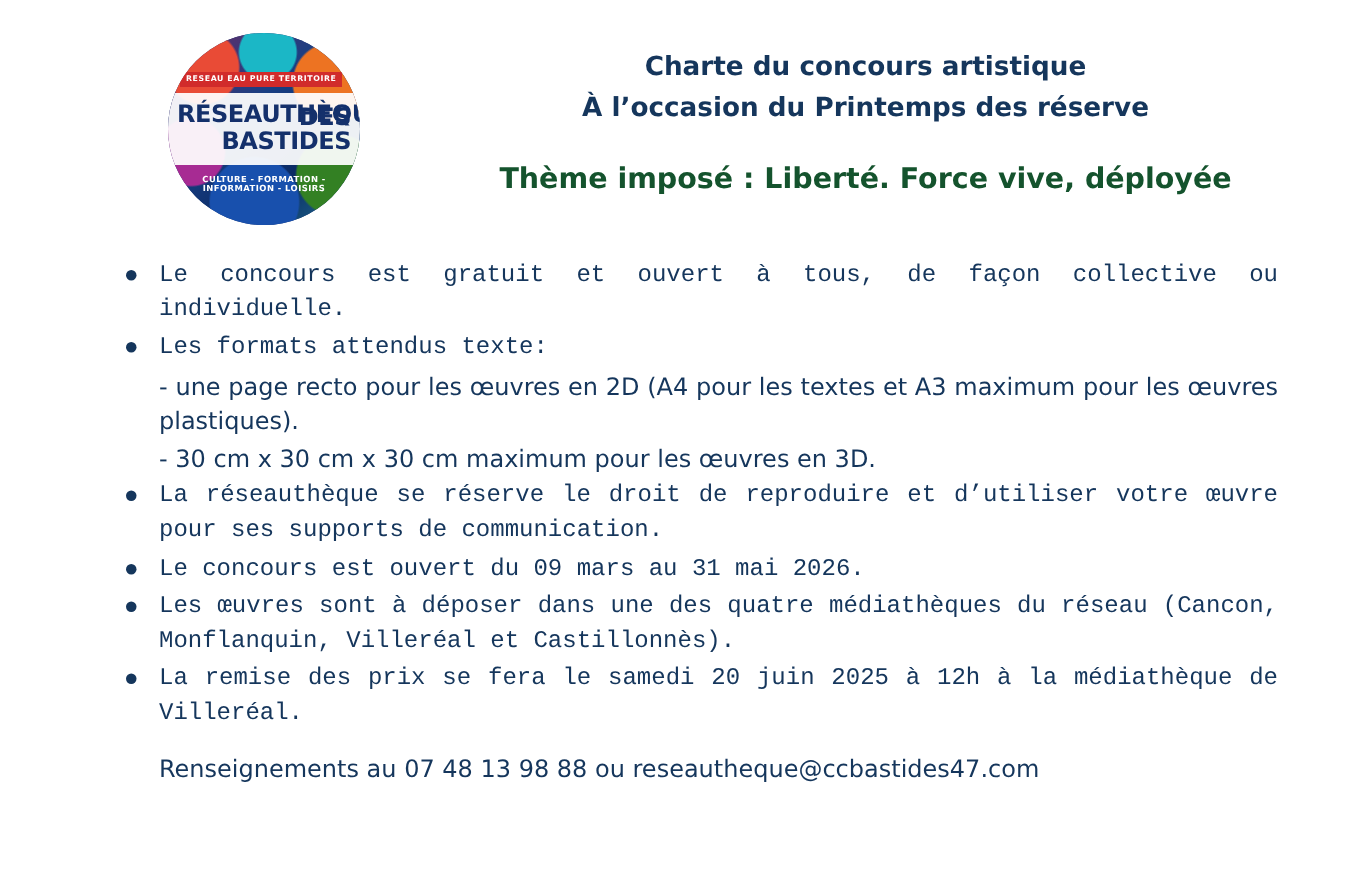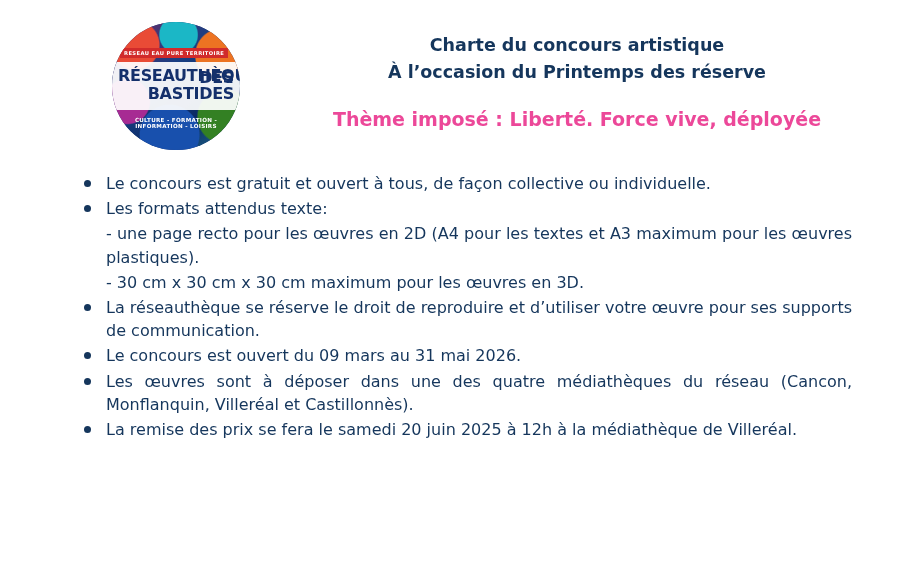--- a/index.html
+++ b/index.html
@@ -106,21 +106,21 @@
     text-align: center;
     padding-top: 10px;
   }
   .title-main {
     color: #15365c;
     font-weight: bold;
     font-size: 17.5px;
     line-height: 1.55;
   }
   .title-theme {
-    color: #ec4899;
+    color: #14532d;
     font-weight: bold;
     font-size: 19px;
     margin-top: 22px;
   }
 
   
   .content {
     margin: 22px 62px 0 62px;
     color: #15365c;
     font-size: 16px;
@@ -129,20 +129,21 @@
   ul.rules {
     list-style: none;
     margin: 0;
     padding: 0;
   }
   ul.rules > li {
     position: relative;
     padding-left: 44px;
     margin-bottom: 2px;
     text-align: justify;
+    font-family: Liberation Mono, monospace;
   }
   ul.rules > li::before {
     content: "";
     position: absolute;
     left: 22px;
     top: 8px;
     width: 7px;
     height: 7px;
     background: #15365c;
     border-radius: 50%;
@@ -192,15 +193,16 @@
     <div class="sub-line">- une page recto pour les œuvres en 2D (A4 pour les textes et A3 maximum pour les œuvres plastiques).</div>
     <div class="sub-line">- 30 cm x 30 cm x 30 cm maximum pour les œuvres en 3D.</div>
 
     <ul class="rules">
       <li>La réseauthèque se réserve le droit de reproduire et d’utiliser votre œuvre pour ses supports de communication.</li>
       <li>Le concours est ouvert du 09 mars au 31 mai 2026.</li>
       <li>Les œuvres sont à déposer dans une des quatre médiathèques du réseau (Cancon, Monflanquin, Villeréal et Castillonnès).</li>
       <li>La remise des prix se fera le samedi 20 juin 2025 à 12h à la médiathèque de Villeréal.</li>
     </ul>
 
+    <div class="contact">Renseignements au 07 48 13 98 88 ou reseautheque@ccbastides47.com</div>
   </div>
 
 </div>
 
 </body></html>

